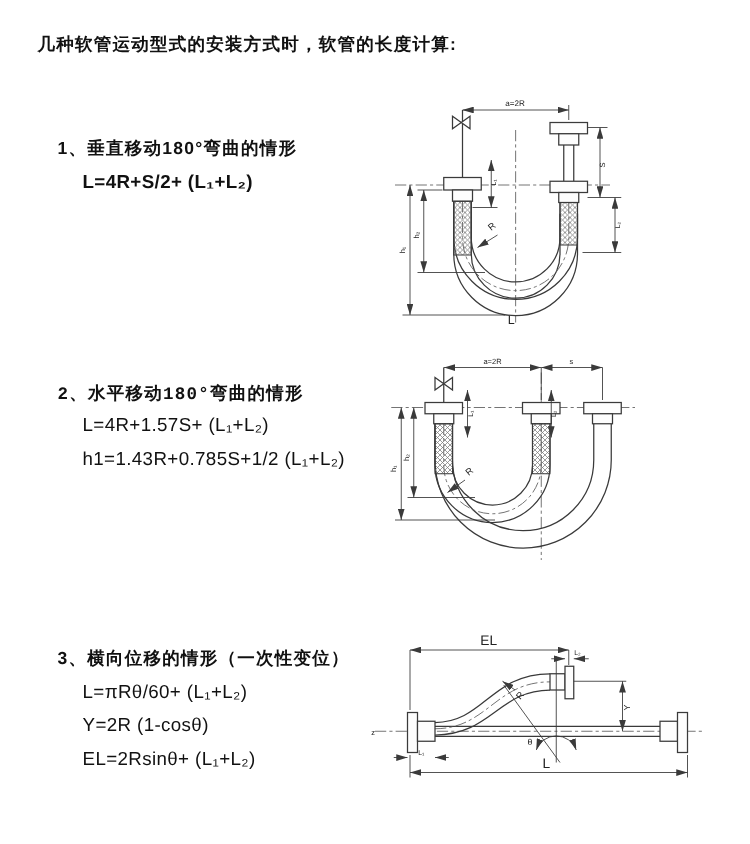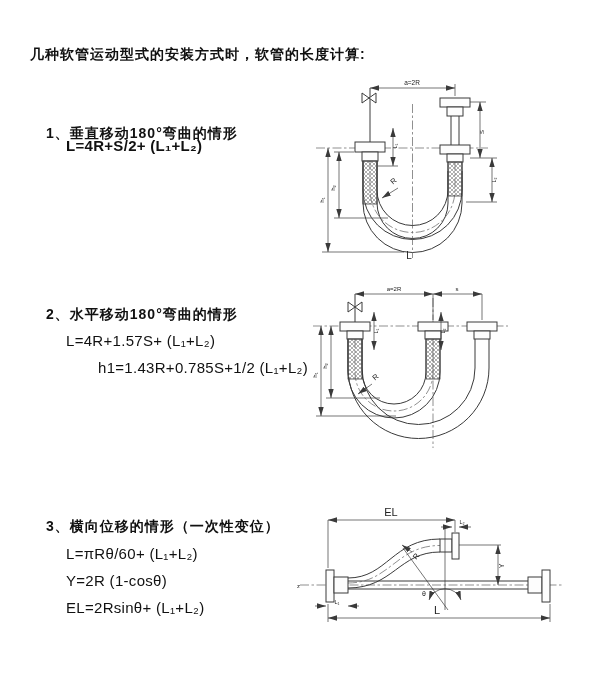--- a/index.html
+++ b/index.html
@@ -2,45 +2,45 @@
 <html><head>
 <meta charset="utf-8">
 <style>
   html,body{margin:0;padding:0;}
   body{
     width:600px;height:675px;background:#ffffff;
     font-family:"Liberation Sans","DejaVu Sans",sans-serif;
     color:#111;position:relative;overflow:hidden;
   }
   .abs{position:absolute;white-space:nowrap;}
-  .title{font-size:14px;font-weight:bold;letter-spacing:1px;margin-top:19px;}
+  .title{font-size:14px;font-weight:bold;letter-spacing:1px;}
   .heading{font-size:14px;font-weight:bold;letter-spacing:1px;}
   .formula{font-size:15px;letter-spacing:.3px;}
   svg{position:absolute;overflow:visible;}
   svg text{font-family:"Liberation Sans","DejaVu Sans",sans-serif;fill:#222;}
   .ln{stroke:#3a3a3a;fill:none;stroke-width:1;}
   .thin{stroke:#3a3a3a;fill:none;stroke-width:.7;}
   .dim{stroke:#3a3a3a;fill:none;stroke-width:.7;}
   .cl{stroke:#606060;fill:none;stroke-width:.7;stroke-dasharray:9 2.5 2.5 2.5;}
   .fl{fill:#fdfdfd;stroke:#3a3a3a;stroke-width:1;}
   .valve{fill:#ffffff;stroke:#3a3a3a;stroke-width:1;}
 </style>
 </head>
 <body>
 
 <div style="position:absolute;inset:0;">
 
   <div class="abs title" style="left:30px;top:27px;">几种软管运动型式的安装方式时，软管的长度计算:</div>
 
-  <div class="abs heading" style="left:46px;top:110px;margin-top:15px;">1、垂直移动180°弯曲的情形</div>
+  <div class="abs heading" style="left:46px;top:110px;">1、垂直移动180°弯曲的情形</div>
   <div class="abs formula" style="left:66px;top:137px;font-weight:bold;">L=4R+S/2+ (L₁+L₂)</div>
 
-  <div class="abs heading" style="left:46px;top:306px;">2、水平移动180°弯曲的情形</div>
+  <div class="abs heading" style="left:46px;top:306px;font-family:Liberation Mono, monospace;">2、水平移动180°弯曲的情形</div>
   <div class="abs formula" style="left:66px;top:332px;">L=4R+1.57S+ (L₁+L₂)</div>
-  <div class="abs formula" style="left:66px;top:359px;margin-left:32px;">h1=1.43R+0.785S+1/2 (L₁+L₂)</div>
+  <div class="abs formula" style="left:66px;top:359px;">h1=1.43R+0.785S+1/2 (L₁+L₂)</div>
 
   <div class="abs heading" style="left:46px;top:518px;">3、横向位移的情形（一次性变位）</div>
   <div class="abs formula" style="left:66px;top:545px;">L=πRθ/60+ (L₁+L₂)</div>
   <div class="abs formula" style="left:66px;top:572px;">Y=2R (1-cosθ)</div>
   <div class="abs formula" style="left:66px;top:599px;">EL=2Rsinθ+ (L₁+L₂)</div>
 
   <svg style="left:308px;top:66px;" width="292" height="196" viewBox="0 0 292 196">
     <defs>
       <marker id="m1" viewBox="0 0 10 6" markerWidth="9" markerHeight="5.4" refX="10" refY="3" orient="auto-start-reverse" markerUnits="userSpaceOnUse">
         <path d="M0,0 L10,3 L0,6 Z" fill="#3a3a3a"></path>

